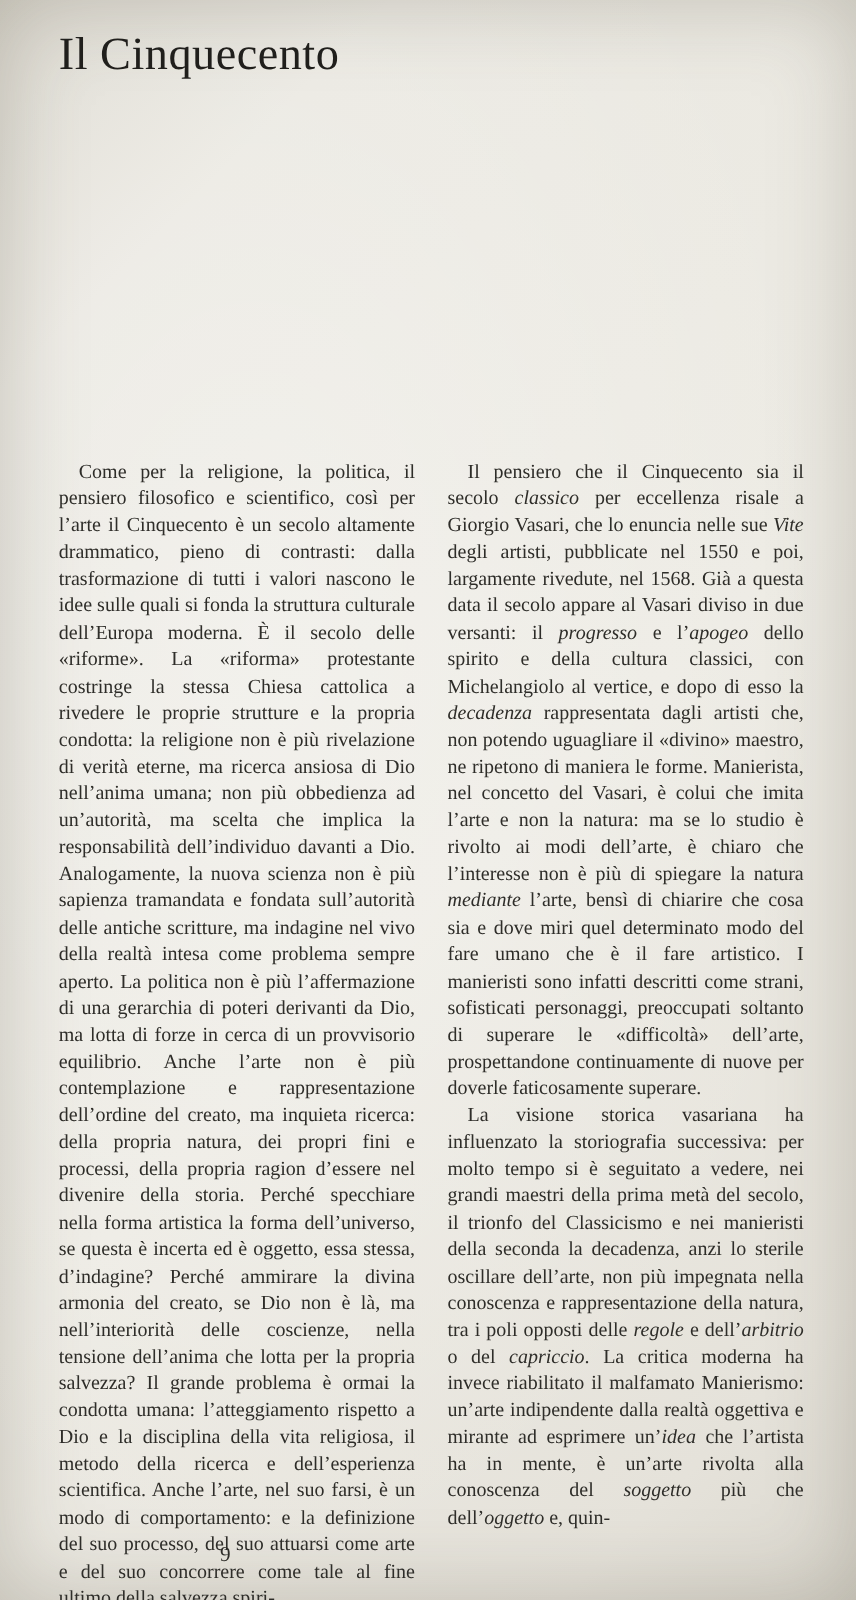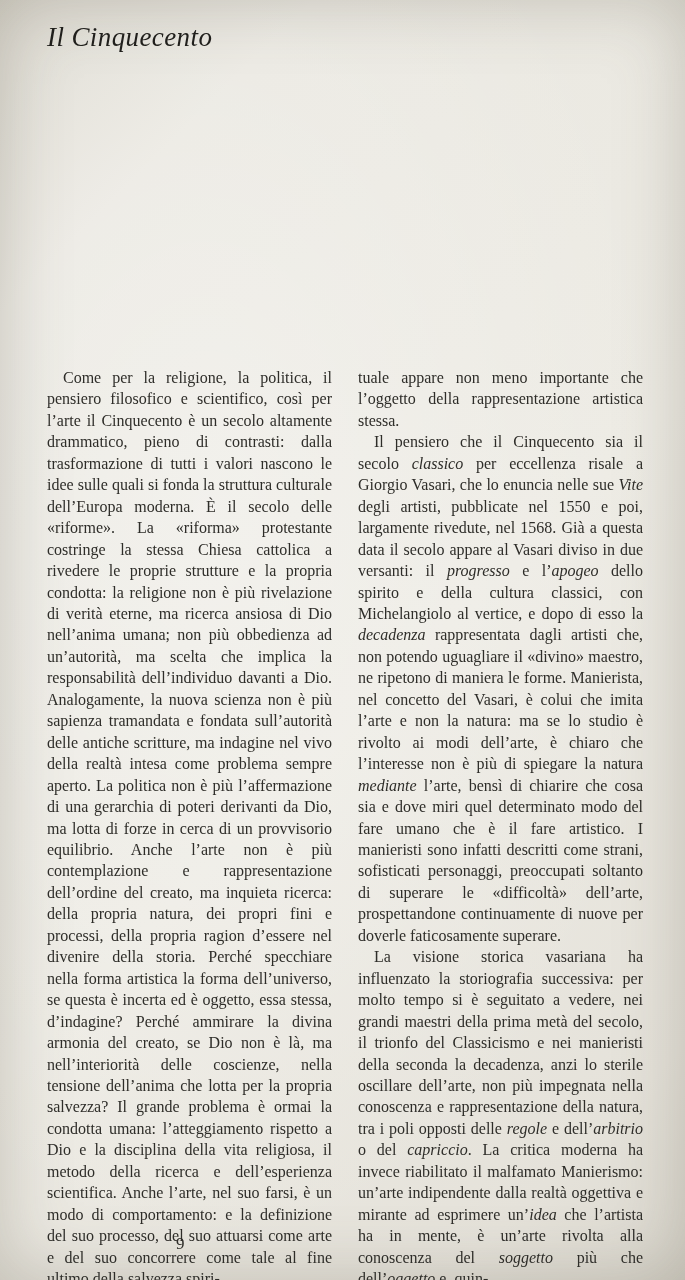--- a/index.html
+++ b/index.html
@@ -21,25 +21,24 @@
     background:
       radial-gradient(ellipse at 30% 40%, rgba(255,255,255,0.35), rgba(0,0,0,0) 70%),
       linear-gradient(135deg, #dcd9d0 0%, #eae8e1 16%, #edebe4 55%, #e5e2da 88%, #dbd8cf 100%);
     box-shadow: inset 0 0 70px rgba(88, 82, 66, 0.28);
   }
   .page-title {
     position: absolute;
     left: 47px;
     top: 22px;
     margin: 0;
-    font-size: 27px;
+    font-size: 37px;
     font-weight: 400;
     letter-spacing: 0.4px;
     color: #201f1c;
-    font-style: italic;
   }
   .columns {
     position: absolute;
     left: 47px;
     top: 367px;
     width: 596px;
     display: flex;
     gap: 26px;
   }
   .col {
@@ -71,19 +70,18 @@
 </head>
 <body>
 
 <div class="page">
   <h1 class="page-title">Il Cinquecento</h1>
   <div class="columns">
     <div class="col">
         <p class="indent"><span>Come per la religione, la politica, il pensiero filosofico e scientifico, così per l’arte il Cinquecento è un secolo altamente drammatico, pieno di contrasti: dalla trasformazione di tutti i valori nascono le idee sulle quali si fonda la struttura culturale dell’Europa moderna. È il secolo delle «riforme». La «riforma» protestante costringe la stessa Chiesa cattolica a rivedere le proprie strutture e la propria condotta: la religione non è più rivelazione di verità eterne, ma ricerca ansiosa di Dio nell’anima umana; non più obbedienza ad un’autorità, ma scelta che implica la responsabilità dell’individuo davanti a Dio. Analogamente, la nuova scienza non è più sapienza tramandata e fondata sull’autorità delle antiche scritture, ma indagine nel vivo della realtà intesa come problema sempre aperto. La politica non è più l’affermazione di una gerarchia di poteri derivanti da Dio, ma lotta di forze in cerca di un provvisorio equilibrio. Anche l’arte non è più contemplazione e rappresentazione dell’ordine del creato, ma inquieta ricerca: della propria natura, dei propri fini e processi, della propria ragion d’essere nel divenire della storia. Perché specchiare nella forma artistica la forma dell’universo, se questa è incerta ed è oggetto, essa stessa, d’indagine? Perché ammirare la divina armonia del creato, se Dio non è là, ma nell’interiorità delle coscienze, nella tensione dell’anima che lotta per la propria salvezza? Il grande problema è ormai la condotta umana: l’atteggiamento rispetto a Dio e la disciplina della vita religiosa, il metodo della ricerca e dell’esperienza scientifica. Anche l’arte, nel suo farsi, è un modo di comportamento: e la definizione del suo processo, del suo attuarsi come arte e del suo concorrere come tale al fine ultimo della salvezza spiri-</span></p>
       </div>
     <div class="col">
-        <p><span>tuale appare non meno importante che l’oggetto della rappresentazione artistica stessa.</span></p>
         <p class="indent"><span>Il pensiero che il Cinquecento sia il secolo </span><em>classico</em><span> per eccellenza risale a Giorgio Vasari, che lo enuncia nelle sue </span><em>Vite</em><span> degli artisti, pubblicate nel 1550 e poi, largamente rivedute, nel 1568. Già a questa data il secolo appare al Vasari diviso in due versanti: il </span><em>progresso</em><span> e l’</span><em>apogeo</em><span> dello spirito e della cultura classici, con Michelangiolo al vertice, e dopo di esso la </span><em>decadenza</em><span> rappresentata dagli artisti che, non potendo uguagliare il «divino» maestro, ne ripetono di maniera le forme. Manierista, nel concetto del Vasari, è colui che imita l’arte e non la natura: ma se lo studio è rivolto ai modi dell’arte, è chiaro che l’interesse non è più di spiegare la natura </span><em>mediante</em><span> l’arte, bensì di chiarire che cosa sia e dove miri quel determinato modo del fare umano che è il fare artistico. I manieristi sono infatti descritti come strani, sofisticati personaggi, preoccupati soltanto di superare le «difficoltà» dell’arte, prospettandone continuamente di nuove per doverle faticosamente superare.</span></p>
         <p class="indent"><span>La visione storica vasariana ha influenzato la storiografia successiva: per molto tempo si è seguitato a vedere, nei grandi maestri della prima metà del secolo, il trionfo del Classicismo e nei manieristi della seconda la decadenza, anzi lo sterile oscillare dell’arte, non più impegnata nella conoscenza e rappresentazione della natura, tra i poli opposti delle </span><em>regole</em><span> e dell’</span><em>arbitrio</em><span> o del </span><em>capriccio</em><span>. La critica moderna ha invece riabilitato il malfamato Manierismo: un’arte indipendente dalla realtà oggettiva e mirante ad esprimere un’</span><em>idea</em><span> che l’artista ha in mente, è un’arte rivolta alla conoscenza del </span><em>soggetto</em><span> più che dell’</span><em>oggetto</em><span> e, quin-</span></p>
       </div>
   </div>
   <div class="page-number">9</div>
 </div>
 
 </body></html>

